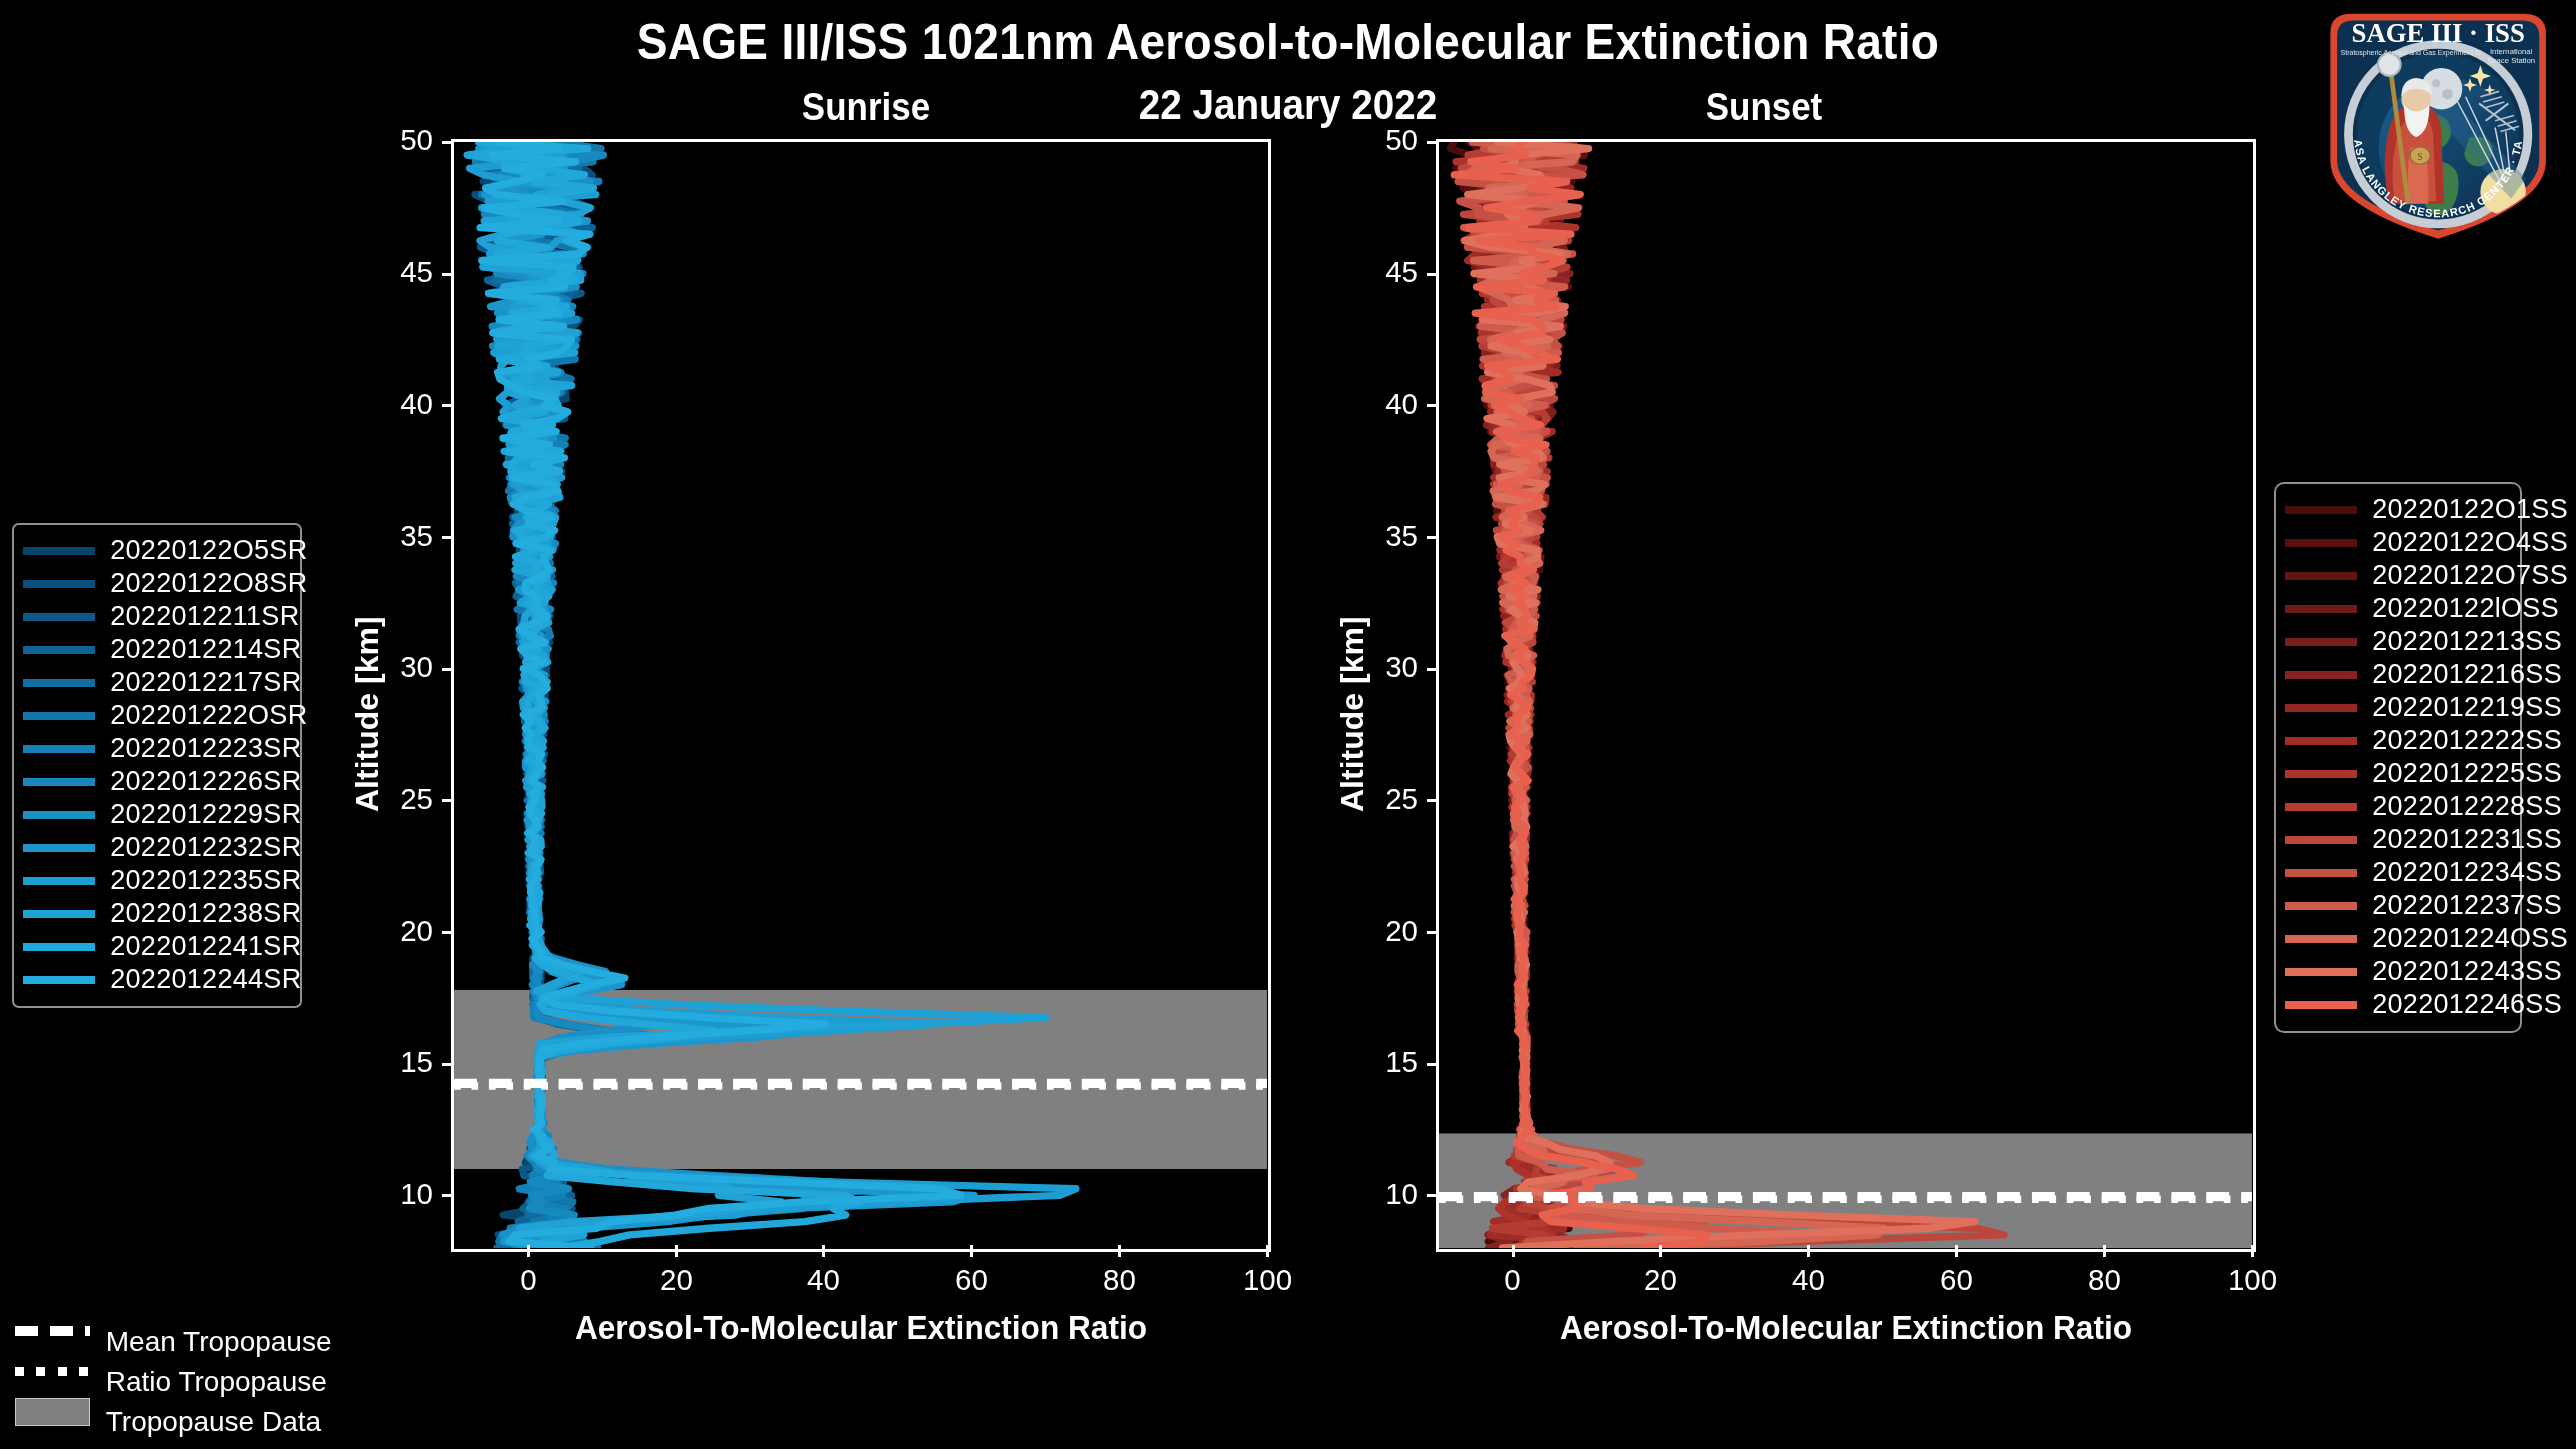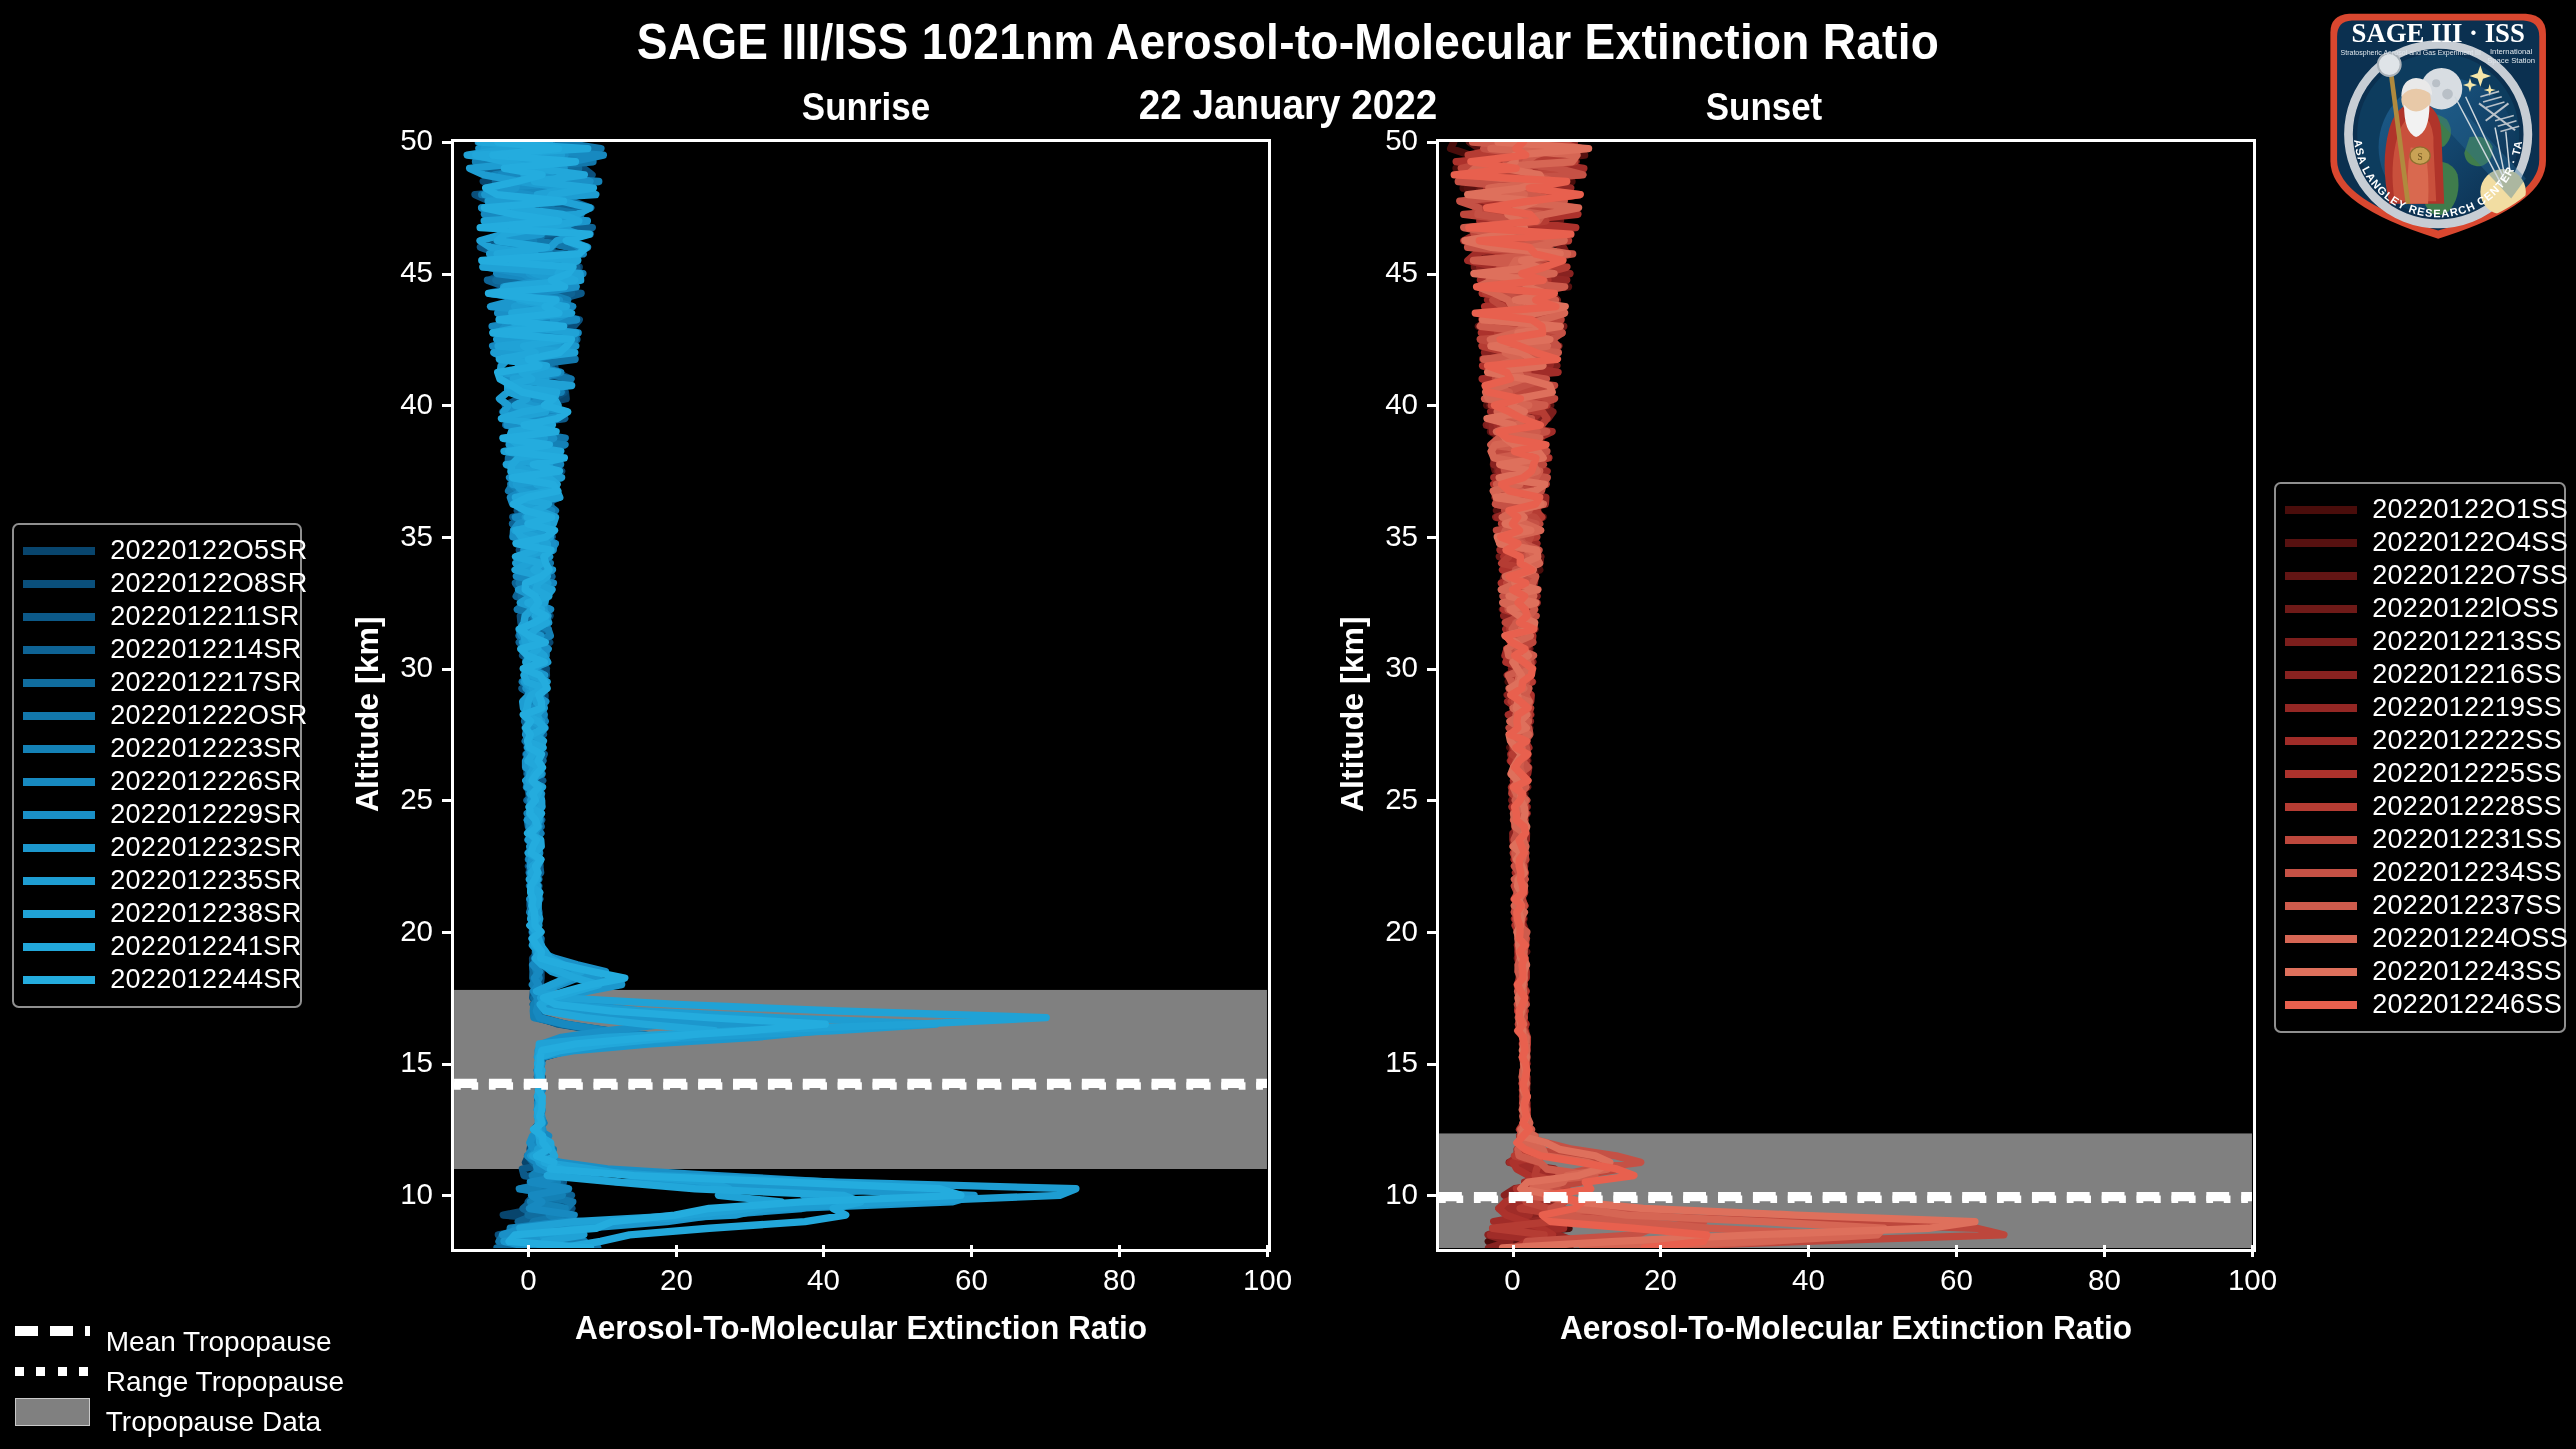--- a/index.html
+++ b/index.html
@@ -270,21 +270,21 @@
       <div class="legend-row">
         <div class="legend-swatch" style="background: rgb(34, 167, 218);"></div>
         <div class="legend-text">2022012241SR</div>
       </div>
       <div class="legend-row">
         <div class="legend-swatch" style="background: rgb(36, 172, 222);"></div>
         <div class="legend-text">2022012244SR</div>
       </div>
     </div>
 
-  <div class="legend-box" id="legend-sunset" style="left:2274px;top:482px;width:292px;">
+  <div class="legend-box" id="legend-sunset" style="left:2274px;top:482px;width:248px;border-radius:10px;">
       <div class="legend-row">
         <div class="legend-swatch" style="background: rgb(74, 13, 11);"></div>
         <div class="legend-text">20220122O1SS</div>
       </div>
       <div class="legend-row">
         <div class="legend-swatch" style="background: rgb(87, 17, 16);"></div>
         <div class="legend-text">20220122O4SS</div>
       </div>
       <div class="legend-row">
         <div class="legend-swatch" style="background: rgb(99, 21, 20);"></div>
@@ -348,21 +348,21 @@
     <div class="tl-row">
       <div class="tl-mark">
         <div class="dash-mean"></div>
       </div>
       <div class="tl-text">Mean Tropopause</div>
     </div>
     <div class="tl-row">
       <div class="tl-mark">
         <div class="dash-median"></div>
       </div>
-      <div class="tl-text">Range Tropopause</div>
+      <div class="tl-text">Ratio Tropopause</div>
     </div>
     <div class="tl-row">
       <div class="tl-mark">
         <div class="swatch-range"></div>
       </div>
       <div class="tl-text">Tropopause Data</div>
     </div>
   </div>
 
 

